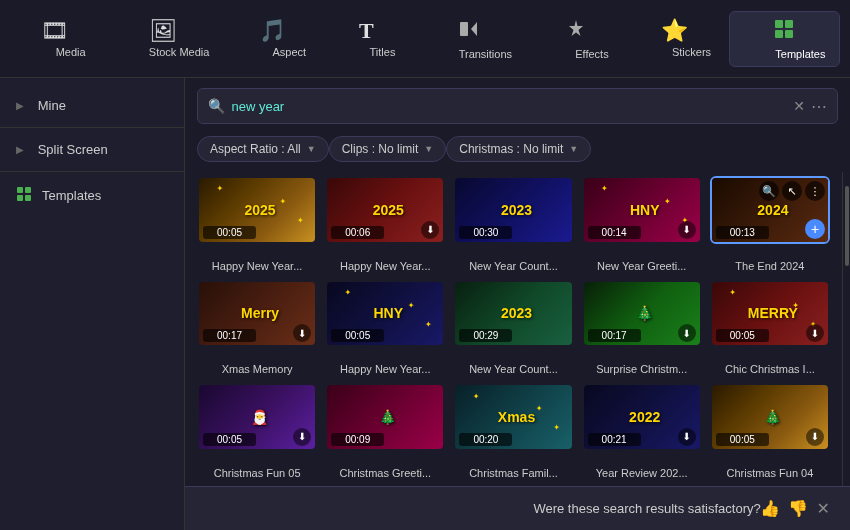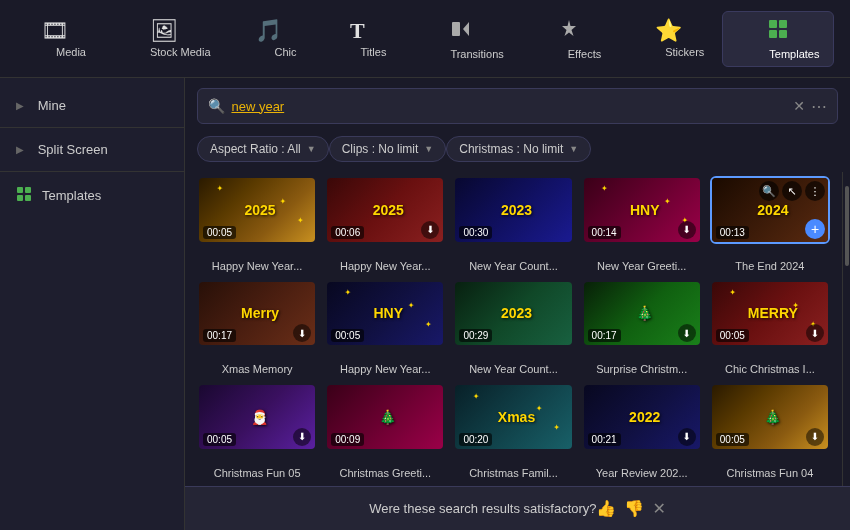--- a/index.html
+++ b/index.html
@@ -98,23 +98,22 @@
       border: 1px solid #3a3a5a;
       border-radius: 6px;
       padding: 0 10px;
       height: 36px;
     }
     .search-bar input {
       flex: 1;
       background: transparent;
       border: none;
       outline: none;
-      color: #eab308;
+      color: #5eead4;
       font-size: 13px;
-      text-decoration: underline;
     }
     .search-icon { color: #888; font-size: 14px; margin-right: 6px; }
     .search-clear { color: #888; cursor: pointer; font-size: 14px; margin-right: 6px; }
     .search-more { color: #888; cursor: pointer; font-size: 16px; }
 
     
     .filters {
       display: flex;
       padding: 4px 12px 10px 12px;
     }
@@ -176,21 +175,21 @@
       overflow: hidden;
     }
     .thumb-duration {
       position: absolute;
       bottom: 3px;
       left: 4px;
       background: rgba(0,0,0,0.6);
       border-radius: 3px;
       font-size: 10px;
       color: #fff;
-      padding: 1px 4px;
+      padding: 1px 14px;
     }
     .thumb-download {
       position: absolute;
       bottom: 3px;
       right: 4px;
       background: rgba(0,0,0,0.5);
       border-radius: 50%;
       width: 18px;
       height: 18px;
       display: flex;
@@ -262,21 +261,21 @@
       margin-top: 10px;
     }
 
     
     .satisfaction-bar {
       background: #252535;
       border-top: 1px solid #3a3a5a;
       padding: 12px 20px;
       display: flex;
       align-items: center;
-      justify-content: center;
+      justify-content: flex-end;
       font-size: 13px;
       color: #ccc;
     }
     .sat-actions {
       display: flex;
       align-items: center;
       gap: 8px;
     }
     .sat-btn {
       cursor: pointer;
@@ -330,21 +329,21 @@
   <div class="nav-item">
     <span class="icon">🎞</span>
     <span class="label">Media</span>
   </div>
   <div class="nav-item">
     <span class="icon">🖼</span>
     <span class="label">Stock Media</span>
   </div>
   <div class="nav-item">
     <span class="icon">🎵</span>
-    <span class="label">Chic</span>
+    <span class="label">Aspect</span>
   </div>
   <div class="nav-item">
     <span class="icon" style="font-size:22px;font-weight:bold;font-family:serif;">T</span>
     <span class="label">Titles</span>
   </div>
   <div class="nav-item">
     <span class="icon">
       <svg width="22" height="22" viewBox="0 0 22 22">
           <rect x="2" y="4" width="8" height="14" rx="1" fill="#aaa"></rect>
           <polygon points="13,11 19,4 19,18" fill="#aaa"></polygon>

